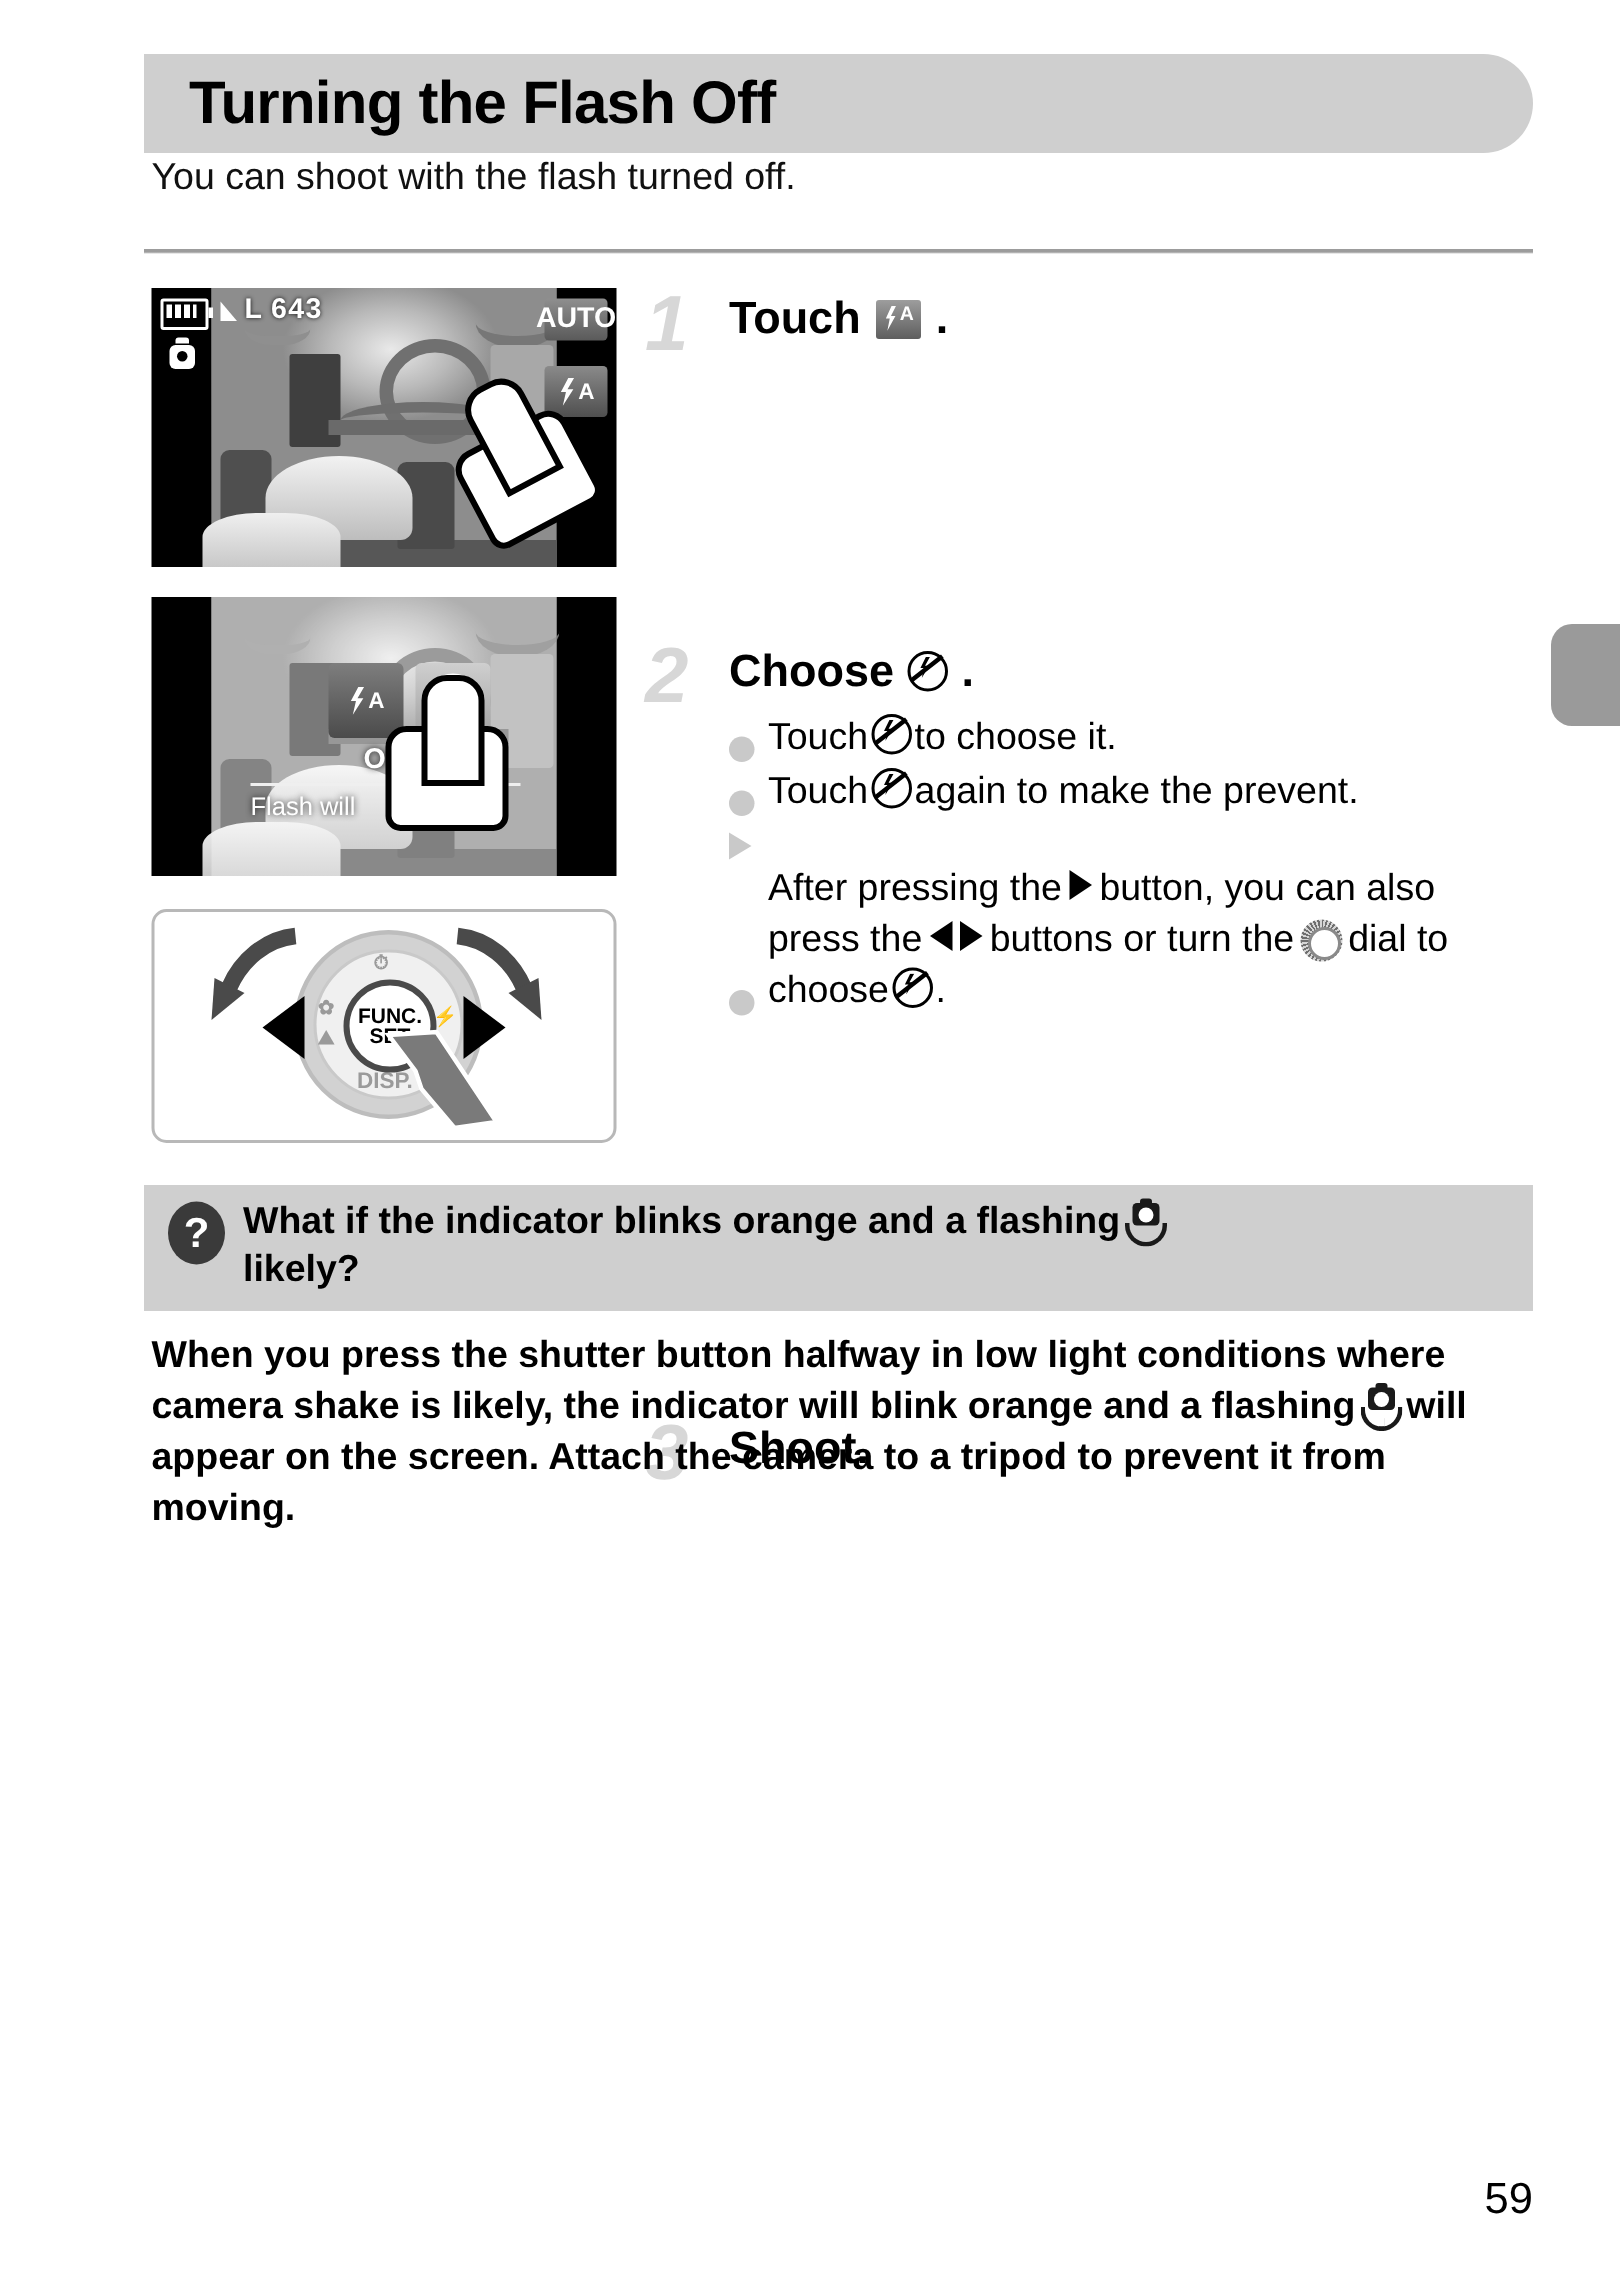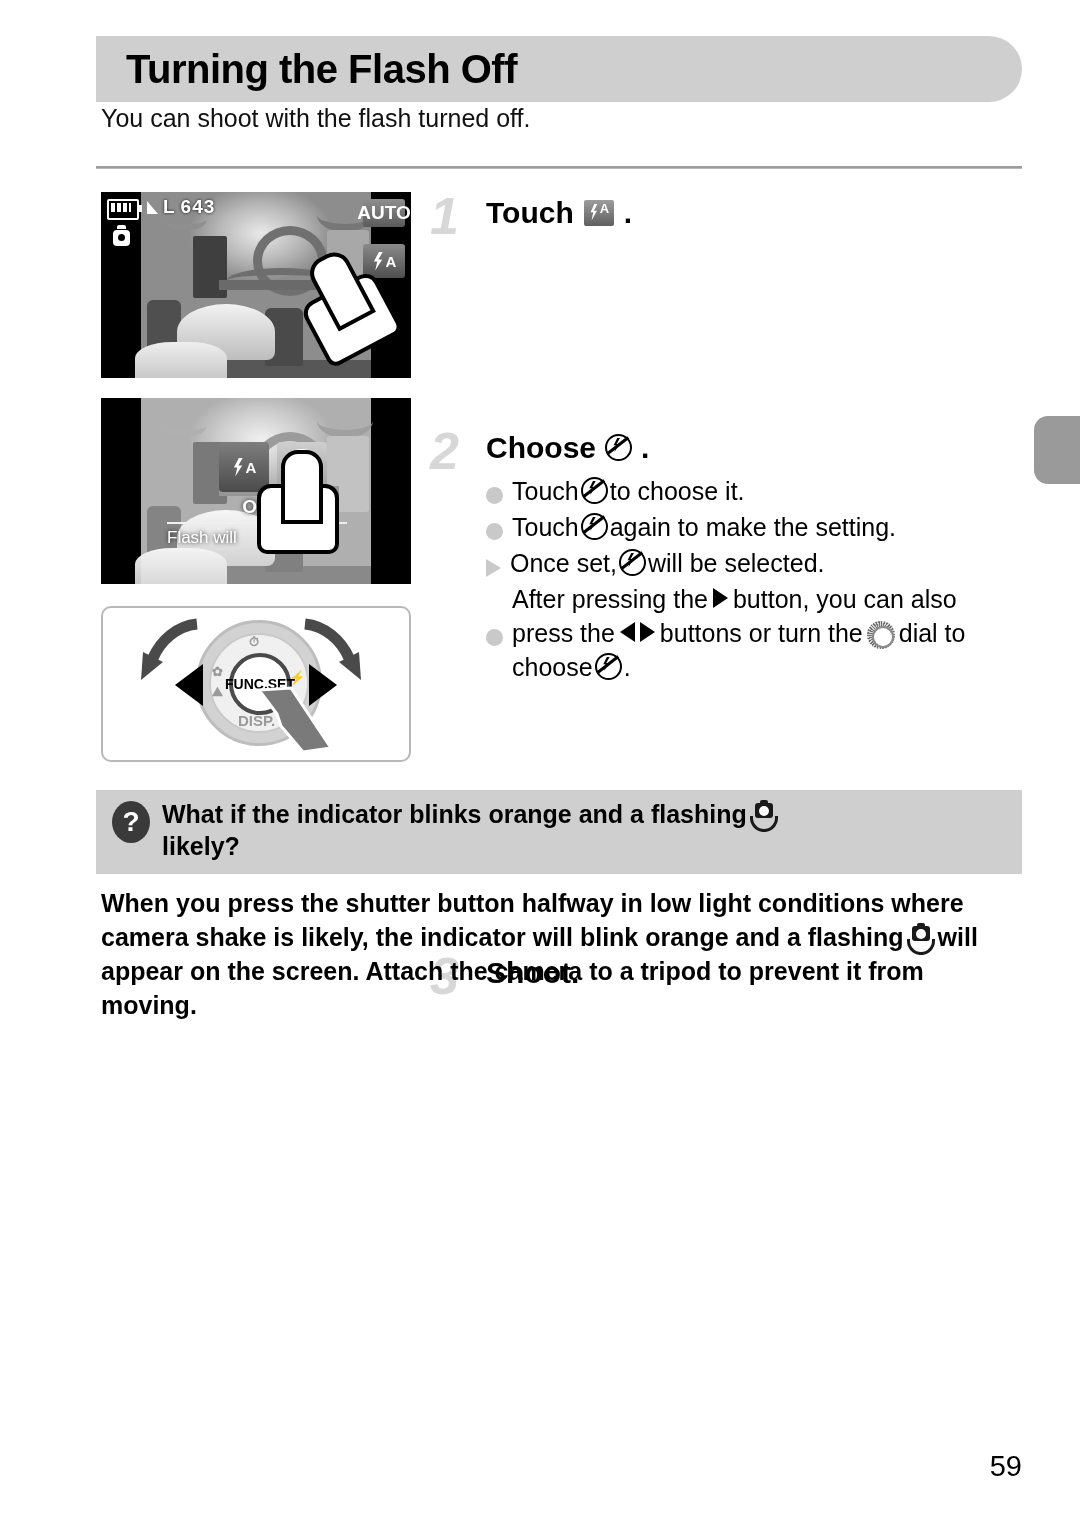--- a/index.html
+++ b/index.html
@@ -248,21 +248,21 @@
   }
   .dial-ring::after {
     content: ""; position: absolute; left: 10px; top: 10px;
     width: 96px; height: 96px; border-radius: 50%;
     background: #f0f0f0; border: 2px solid #c9c9c9;
   }
   .dial-center {
     position: absolute; left: 126px; top: 45px;
     width: 54px; height: 54px; border-radius: 50%;
     background: #fff; border: 4px solid #4a4a4a;
-    display: flex; flex-direction: row;
+    display: flex; flex-direction: column;
     align-items: center; justify-content: center;
     font-size: 14px; font-weight: bold; line-height: 13px;
     z-index: 3;
   }
   .dial-mark { position: absolute; color: #9a9a9a; font-size: 13px; font-weight: bold; z-index: 2;}
   .dm-top    { left: 146px; top: 26px; }
   .dm-left   { left: 109px; top: 56px; }
   .dm-left2  { left: 109px; top: 76px; }
   .dm-right  { left: 186px; top: 62px; }
   .dm-bottom { left: 135px; top: 104px; font-size: 15px; }
@@ -288,21 +288,21 @@
     color: #d7d7d7; line-height: 1;
   }
   .step-head {
     margin-left: 56px;
     font-size: 30px; font-weight: bold;
     display: flex; align-items: center; gap: 7px;
     line-height: 1.1;
   }
   .bullets { margin-left: 56px; margin-top: 10px; }
   .bullet {
-    display: flex; align-items: center; gap: 9px;
+    display: flex; align-items: flex-end; gap: 9px;
     font-size: 25px; line-height: 34px; margin-bottom: 2px;
   }
   .dot {
     flex: none; width: 17px; height: 17px; border-radius: 50%;
     background: #c9c9c9; margin-top: 9px;
   }
   .tri {
     flex: none; width: 0; height: 0; margin-top: 9px;
     border-left: 15px solid #c9c9c9;
     border-top: 9px solid transparent;
@@ -579,29 +579,26 @@
     <div class="bullet">
       <span class="dot"></span>
       <span class="btext">
         <span>Touch</span><span class="g-flashoff"><span class="b"></span><span class="slash"></span></span><span>to choose it.</span>
       </span>
     </div>
 
     <div class="bullet">
       <span class="dot"></span>
       <span class="btext">
-        <span>Touch</span><span class="g-flashoff"><span class="b"></span><span class="slash"></span></span><span>again to make the setting.</span>
+        <span>Touch</span><span class="g-flashoff"><span class="b"></span><span class="slash"></span></span><span>again to make the prevent.</span>
       </span>
     </div>
 
     <div class="bullet">
       <span class="tri"></span>
-      <span class="btext">
-        <span>Once set,</span><span class="g-flashoff"><span class="b"></span><span class="slash"></span></span><span>will be selected.</span>
-      </span>
     </div>
 
     <div class="bullet">
       <span class="dot"></span>
       <span class="btext">
         <span>After pressing the</span><span class="g-right"></span><span>button, you can also press the</span><span class="g-left"></span><span class="g-right"></span><span>buttons or turn the</span><span class="g-dial"></span><span>dial to choose</span><span class="g-flashoff"><span class="b"></span><span class="slash"></span></span><span>.</span>
       </span>
     </div>
 
   </div>

